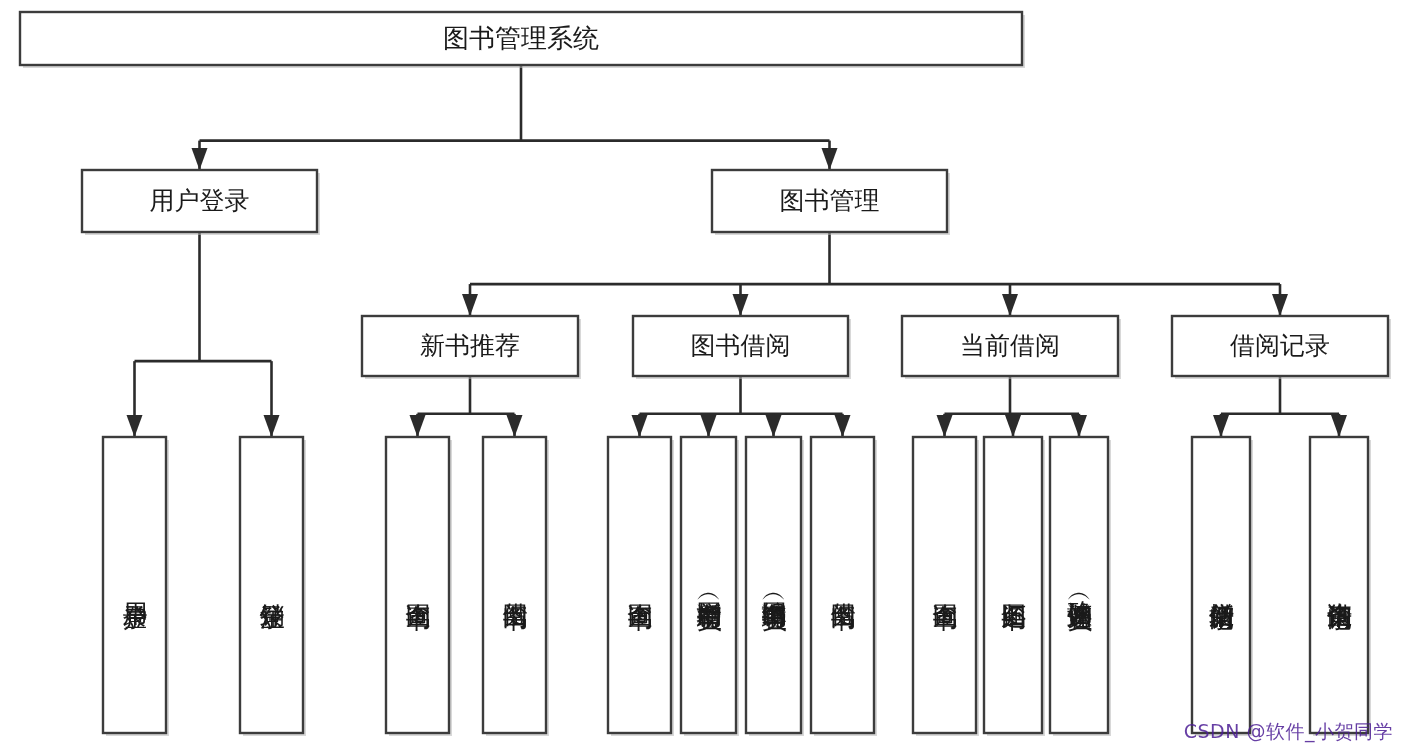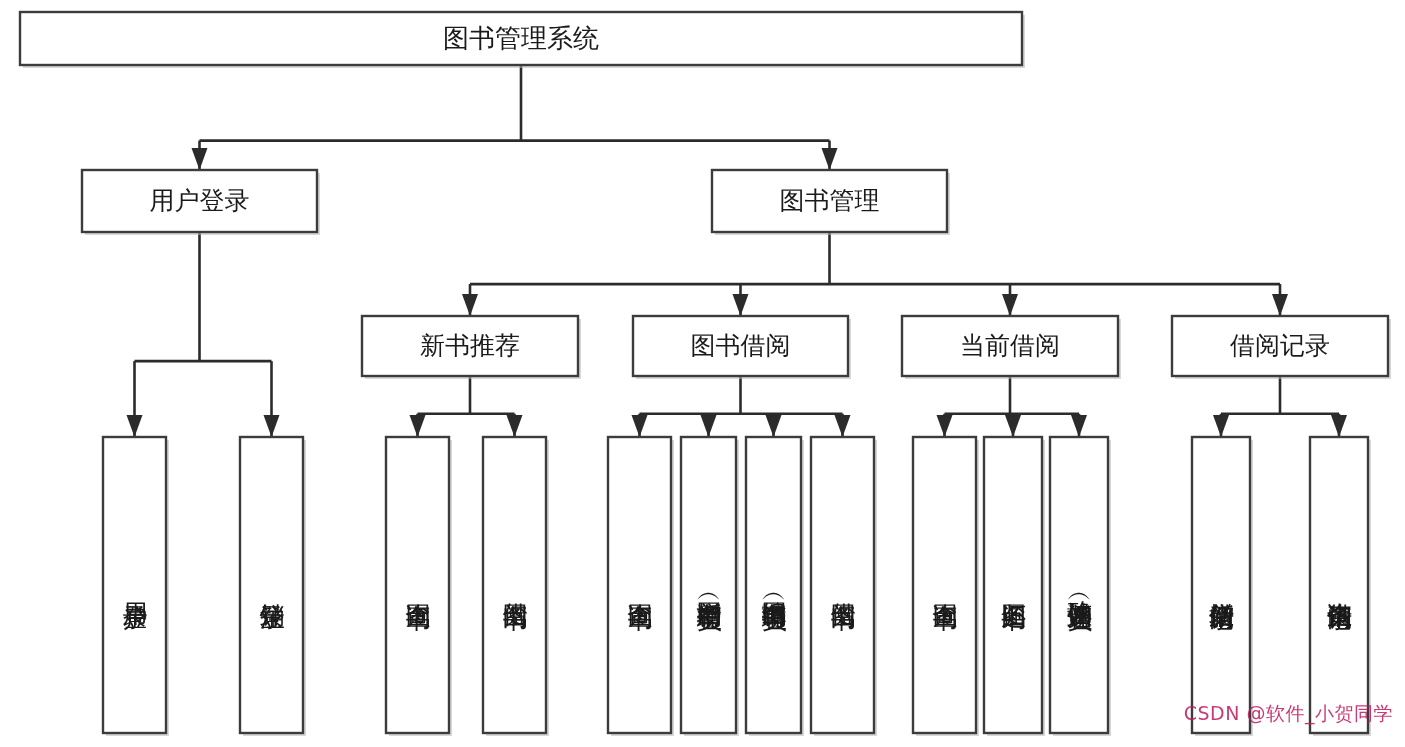--- a/index.html
+++ b/index.html
@@ -73,24 +73,24 @@
     text-align: center;
     display: flex;
     align-items: center;
     justify-content: center;
     pointer-events: none;
     user-select: none;
   }
   .watermark {
     position: absolute;
     right: 12px;
-    bottom: 20px;
+    bottom: 2px;
     font-family: "DejaVu Sans", "Liberation Sans", sans-serif;
     font-size: 19px;
-    color: #be185d;
+    color: #4c1d95;
     opacity: 0.85;
     white-space: nowrap;
     letter-spacing: 0.5px;
   }
 </style>
 </head>
 <body>
 
 <div id="diagram-root">
 

